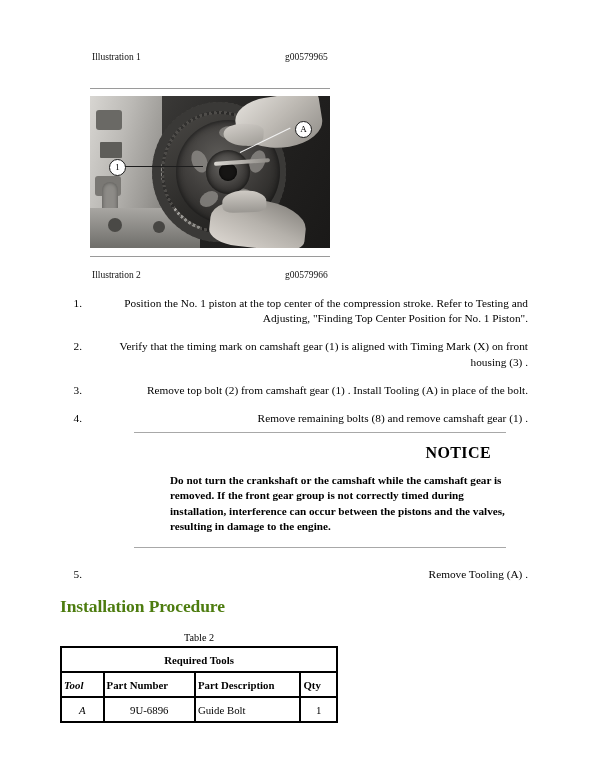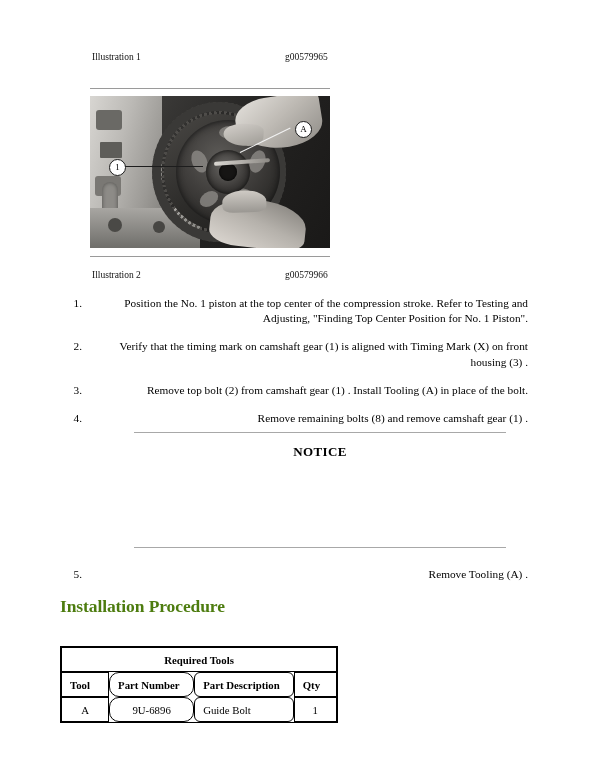--- a/index.html
+++ b/index.html
@@ -226,25 +226,25 @@
   
   .notice-rule {
     position: absolute;
     left: 134px;
     width: 372px;
     height: 1px;
     background: #a8a8a8;
   }
   .notice-title {
     position: absolute;
-    left: 134px;
+    left: 119px;
     width: 372px;
-    text-align: center;
+    text-align: right;
     font-weight: bold;
-    font-size: 13px;
+    font-size: 16px;
     letter-spacing: .4px;
   }
   .notice-body {
     position: absolute;
     left: 170px;
     width: 336px;
     font-weight: bold;
     font-size: 11.2px;
     line-height: 15.4px;
     text-align: left;
@@ -275,35 +275,35 @@
     top: 646px;
     width: 278px;
     border-collapse: separate;
     border-spacing: 0;
     border: 1px solid #000;
     background: #fff;
     box-shadow: 0 0 0 1px #ffffff inset;
   }
   .tools-table td {
     border: 1px solid #000;
-    padding: 3px 8px;
+    padding: 3px 2px;
     font-size: 10.8px;
     font-family: "Liberation Serif", serif;
     vertical-align: middle;
     height: 17px;
   }
   .tbl-span {
     text-align: center;
     font-weight: bold;
     font-size: 11px;
   }
   .tbl-head { font-weight: bold; }
-  .col-tool { width: 36px; }
-  .col-part { width: 84px; border-radius: 10px; }
-  .col-desc { width: 98px; border-radius: 6px; }
+  .col-tool { width: 36px; font-style: italic; }
+  .col-part { width: 84px; }
+  .col-desc { width: 98px; }
   .col-qty  { width: 30px; }
   .c-center { text-align: center; }
 </style>
 </head>
 <body>
 
 <div class="page">
 
   <div class="caption-row" style="left:90px; top:52px; width:330px;">
     <span class="caption-label">Illustration 1</span>
@@ -368,32 +368,34 @@
       <span class="step-num">4.</span>
       <span class="step-text">Remove remaining bolts (8) and remove camshaft gear (1) .</span>
     </div>
 
   </div>
 
   <div class="notice-rule" style="top:432px;"></div>
 
   <div class="notice-title" style="top:444px;">NOTICE</div>
 
+  <div class="notice-body" style="top:473px;">Do not turn the crankshaft or the camshaft while the camshaft gear is removed. If the front gear group is not correctly timed during installation, interference can occur between the pistons and the valves, resulting in damage to the engine.</div>
 
   <div class="notice-rule" style="top:547px;"></div>
 
   <div class="steps" style="top:567px;">
     <div class="step">
       <span class="step-num">5.</span>
       <span class="step-text">Remove Tooling (A) .</span>
     </div>
   </div>
 
   <div class="section-heading" style="top:596px;">Installation Procedure</div>
 
+  <div class="table-caption" style="top:632px;">Table 2</div>
 
   <table class="tools-table">
     <tbody>
       <tr>
         <td class="tbl-span" colspan="4">Required Tools</td>
       </tr>
       <tr>
         <td class="tbl-head col-tool">Tool</td>
         <td class="tbl-head col-part">Part Number</td>
         <td class="tbl-head col-desc">Part Description</td>

